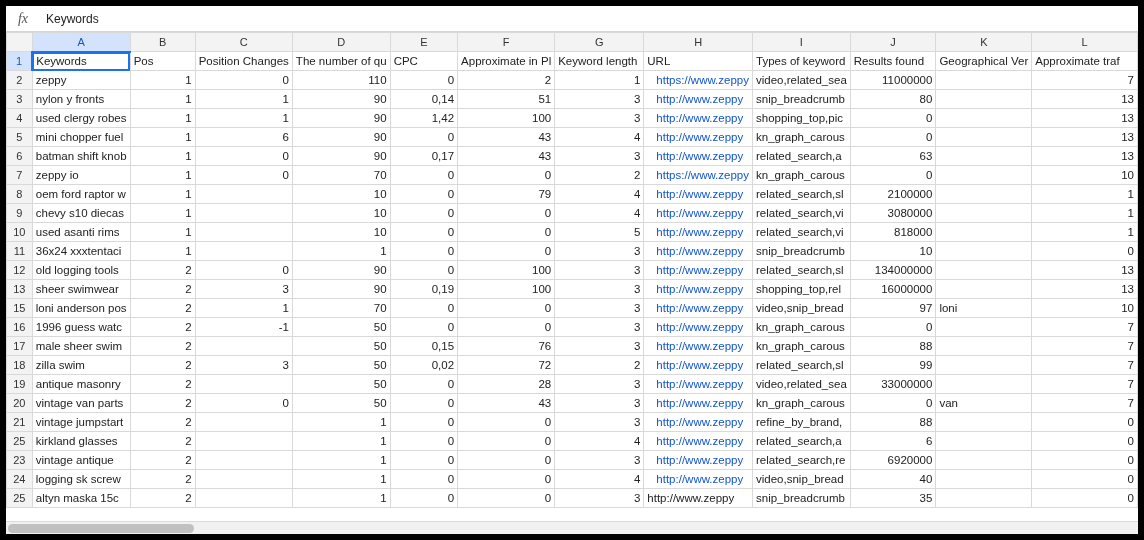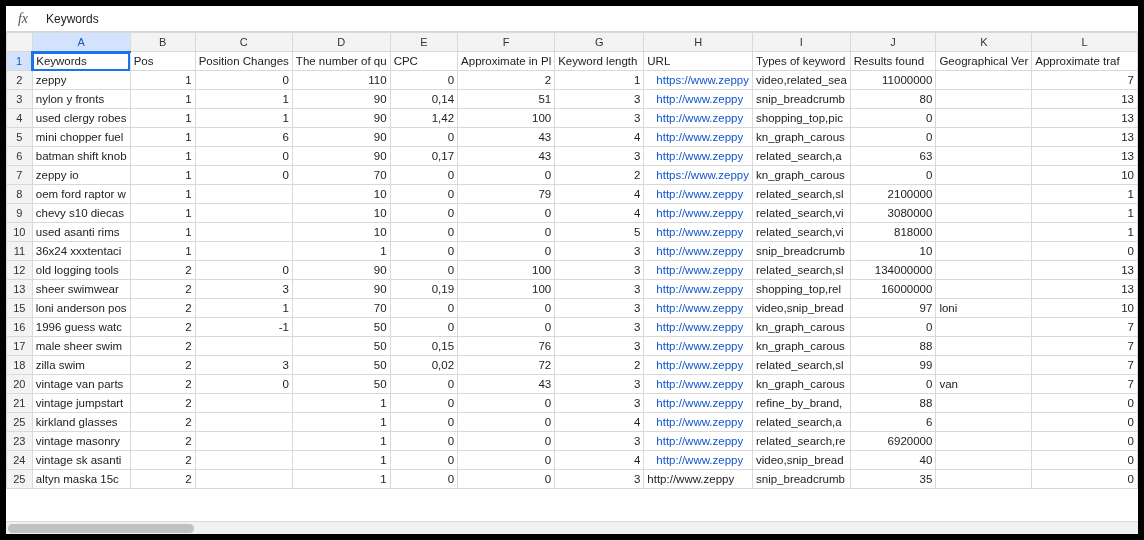--- a/index.html
+++ b/index.html
@@ -430,20 +430,35 @@
             <td class="num">0,02</td>
             <td class="num">72</td>
             <td class="num">2</td>
             <td class="lnk"><span class="link">http://www.zeppy</span></td>
             <td class="txt">related_search,sl</td>
             <td class="num">99</td>
             <td class="txt"></td>
             <td class="num">7</td>
           </tr>
           <tr>
+            <td class="rownum">19</td>
+            <td class="txt">antique masonry</td>
+            <td class="num">2</td>
+            <td class="num"></td>
+            <td class="num">50</td>
+            <td class="num">0</td>
+            <td class="num">28</td>
+            <td class="num">3</td>
+            <td class="lnk"><span class="link">http://www.zeppy</span></td>
+            <td class="txt">video,related_sea</td>
+            <td class="num">33000000</td>
+            <td class="txt"></td>
+            <td class="num">7</td>
+          </tr>
+          <tr>
             <td class="rownum">20</td>
             <td class="txt">vintage van parts</td>
             <td class="num">2</td>
             <td class="num">0</td>
             <td class="num">50</td>
             <td class="num">0</td>
             <td class="num">43</td>
             <td class="num">3</td>
             <td class="lnk"><span class="link">http://www.zeppy</span></td>
             <td class="txt">kn_graph_carous</td>
@@ -476,36 +491,36 @@
             <td class="num">0</td>
             <td class="num">4</td>
             <td class="lnk"><span class="link">http://www.zeppy</span></td>
             <td class="txt">related_search,a</td>
             <td class="num">6</td>
             <td class="txt"></td>
             <td class="num">0</td>
           </tr>
           <tr>
             <td class="rownum">23</td>
-            <td class="txt">vintage masonry</td>
+            <td class="txt">vintage antique</td>
             <td class="num">2</td>
             <td class="num"></td>
             <td class="num">1</td>
             <td class="num">0</td>
             <td class="num">0</td>
             <td class="num">3</td>
             <td class="lnk"><span class="link">http://www.zeppy</span></td>
             <td class="txt">related_search,re</td>
             <td class="num">6920000</td>
             <td class="txt"></td>
             <td class="num">0</td>
           </tr>
           <tr>
             <td class="rownum">24</td>
-            <td class="txt">vintage sk asanti</td>
+            <td class="txt">logging sk screw</td>
             <td class="num">2</td>
             <td class="num"></td>
             <td class="num">1</td>
             <td class="num">0</td>
             <td class="num">0</td>
             <td class="num">4</td>
             <td class="lnk"><span class="link">http://www.zeppy</span></td>
             <td class="txt">video,snip_bread</td>
             <td class="num">40</td>
             <td class="txt"></td>

